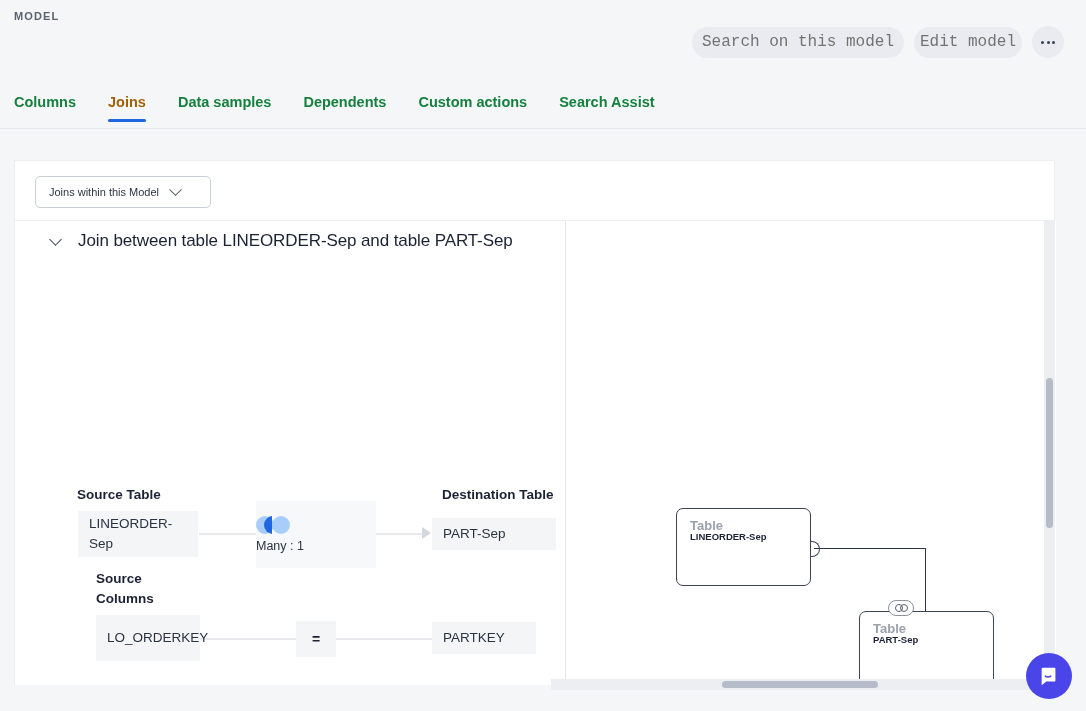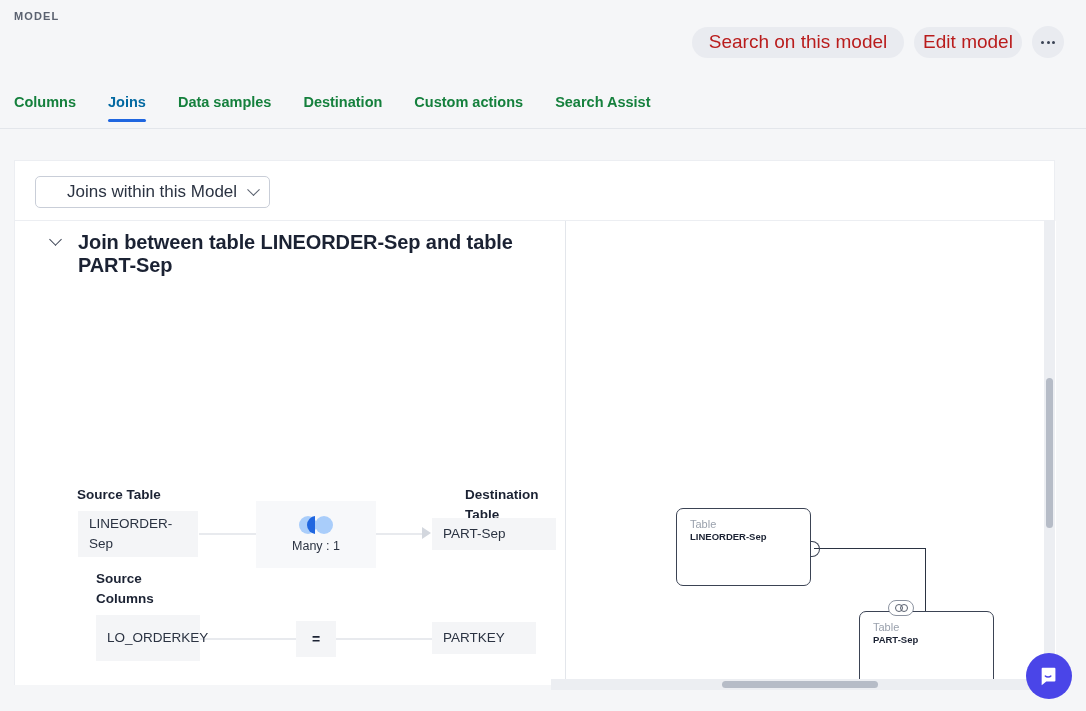--- a/index.html
+++ b/index.html
@@ -28,23 +28,23 @@
     position: absolute; left: 13px; top: 32px;
     font-size: 26px; font-weight: 700; color: #1b2233;
     letter-spacing: -0.3px;
   }
   .header-actions {
     position: absolute; right: 22px; top: 26px;
     display: flex; align-items: center; gap: 10px;
   }
   .pill-btn {
     height: 31px; border: none; border-radius: 16px;
-    background: #e9ebf0; color: #b91c1c;
-    font-family: Liberation Sans, sans-serif;
-    font-size: 19px; padding: 0 22px; cursor: pointer;
+    background: #e9ebf0; color: #737373;
+    font-family: Liberation Mono, monospace;
+    font-size: 16px; padding: 0 22px; cursor: pointer;
     display: flex; align-items: center; justify-content: center;
     white-space: nowrap;
   }
   .pill-btn.wide { width: 212px; padding: 0; }
   .pill-btn.edit { width: 108px; padding: 0; }
   .icon-btn {
     width: 32px; height: 32px; border-radius: 50%;
     background: #e9ebf0; border: none; cursor: pointer;
     display: flex; align-items: center; justify-content: center;
   }
@@ -55,21 +55,21 @@
   .tabs {
     position: absolute; left: 14px; top: 94px;
     display: flex; align-items: flex-start; gap: 0;
   }
   .tab {
     position: relative;
     font-size: 14.5px; font-weight: 700; color: #15803d;
     padding: 0 16px 12px 16px; cursor: pointer; white-space: nowrap;
   }
   .tab:first-child { padding-left: 0; }
-  .tab.active { color: #0369a1; }
+  .tab.active { color: #a16207; }
   .tab.active::after {
     content: ""; position: absolute; left: 16px; right: 16px; bottom: 0;
     height: 3px; background: #1f66e0; border-radius: 2px;
   }
   .tab:first-child.active::after { left: 0; }
 
   
   .card {
     position: absolute; left: 14px; top: 160px;
     width: 1041px; height: 525px;
@@ -79,22 +79,22 @@
   .card-toolbar {
     position: absolute; left: 0; top: 0; width: 100%; height: 60px;
     border-bottom: 1px solid #eceef2;
   }
   .select-box {
     position: absolute; left: 20px; top: 15px;
     height: 32px; min-width: 176px;
     border: 1px solid #c9ced8; border-radius: 5px;
     background: #fff; cursor: pointer;
     display: flex; align-items: center; gap: 12px;
-    padding: 0 11px 0 31px;
-    font-size: 17px; color: #2b3342;
+    padding: 0 11px 0 13px;
+    font-size: 11px; color: #2b3342;
   }
   .chev {
     width: 9px; height: 9px; border-right: 1.6px solid #5b6270;
     border-bottom: 1.6px solid #5b6270; transform: rotate(45deg) translate(-2px,-2px);
     display: inline-block;
   }
 
   
   .detail-pane {
     position: absolute; left: 0; top: 60px;
@@ -108,47 +108,47 @@
     cursor: pointer;
   }
   .caret {
     position: absolute; left: 36px; top: 14px;
     width: 9px; height: 9px;
     border-right: 1.7px solid #3b4354; border-bottom: 1.7px solid #3b4354;
     transform: rotate(45deg);
   }
   .join-title {
     position: absolute; left: 63px; top: 10px;
-    font-size: 20px; font-weight: 700; color: #1b2233; letter-spacing: -0.1px;
+    font-size: 17px; font-weight: 400; color: #1b2233; letter-spacing: -0.1px;
   }
 
   .col-label {
     position: absolute; font-size: 13.5px; font-weight: 700; color: #1b2233;
     line-height: 20px;
   }
   .lbl-src-table { left: 62px; top: 264px; }
-  .lbl-dst-table { left: 438px; top: 264px; padding-left: 12px; }
+  .lbl-dst-table { left: 415px; top: 264px; padding-left: 12px; }
   .lbl-src-cols  { left: 81px; top: 348px; width: 96px; }
   .lbl-dst-cols  { left: 417px; top: 348px; width: 110px; }
 
   .chip {
     position: absolute; background: #f4f5f7;
     font-size: 13.5px; color: #2b3342; line-height: 20px;
     display: flex; align-items: center;
     padding: 0 11px;
   }
   .chip.src-table { left: 63px; top: 290px; width: 120px; height: 46px; }
   .chip.dst-table { left: 417px; top: 297px; width: 124px; height: 32px; }
   .chip.src-col   { left: 81px; top: 394px; width: 104px; height: 46px; }
   .chip.dst-col   { left: 417px; top: 401px; width: 104px; height: 32px; }
 
   .join-type-box {
     position: absolute; left: 241px; top: 280px;
     width: 120px; height: 67px; background: #f7f8fa;
-    display: flex; flex-direction: column; align-items: center;
+    display: flex; flex-direction: column; 
     justify-content: center; gap: 5px;
   }
   .venn { width: 34px; height: 18px; position: relative; }
   .venn i {
     position: absolute; top: 0; width: 18px; height: 18px;
     border-radius: 50%; background: #a9cdfa; display: block;
   }
   .venn i.left { left: 0; }
   .venn i.right { right: 0; }
   .venn u {
@@ -183,21 +183,21 @@
     position: absolute; left: 551px; top: 60px;
     width: 490px; height: 464px;
     background: #fff; overflow: hidden;
   }
   .node {
     position: absolute; background: #fff;
     border: 1.3px solid #3b4354; border-radius: 7px;
   }
   .node-kind {
     position: absolute; left: 13px; top: 9px;
-    font-size: 11px; color: #9aa1ad;
+    font-size: 13px; color: #9aa1ad; font-weight: bold;
   }
   .node-name {
     position: absolute; left: 13px; top: 22px;
     font-size: 9.5px; font-weight: 700; color: #1b2233;
   }
   .node-a { left: 110px; top: 287px; width: 135px; height: 78px; }
   .node-b { left: 293px; top: 390px; width: 135px; height: 80px; }
 
   .edge { position: absolute; background: #2b3342; }
   .edge.h1 { left: 248px; top: 327px; width: 112px; height: 1.3px; }
@@ -273,21 +273,21 @@
           <i></i>
           <i></i>
         </span>
     </button>
   </div>
 
   <div class="tabs">
     <div class="tab">Columns</div>
     <div class="tab active">Joins</div>
     <div class="tab">Data samples</div>
-    <div class="tab">Destination</div>
+    <div class="tab">Dependents</div>
     <div class="tab">Custom actions</div>
     <div class="tab">Search Assist</div>
   </div>
 </div>
 
 <div class="card">
 
   <div class="card-toolbar">
     <div class="select-box">
       <span>Joins within this Model</span>

